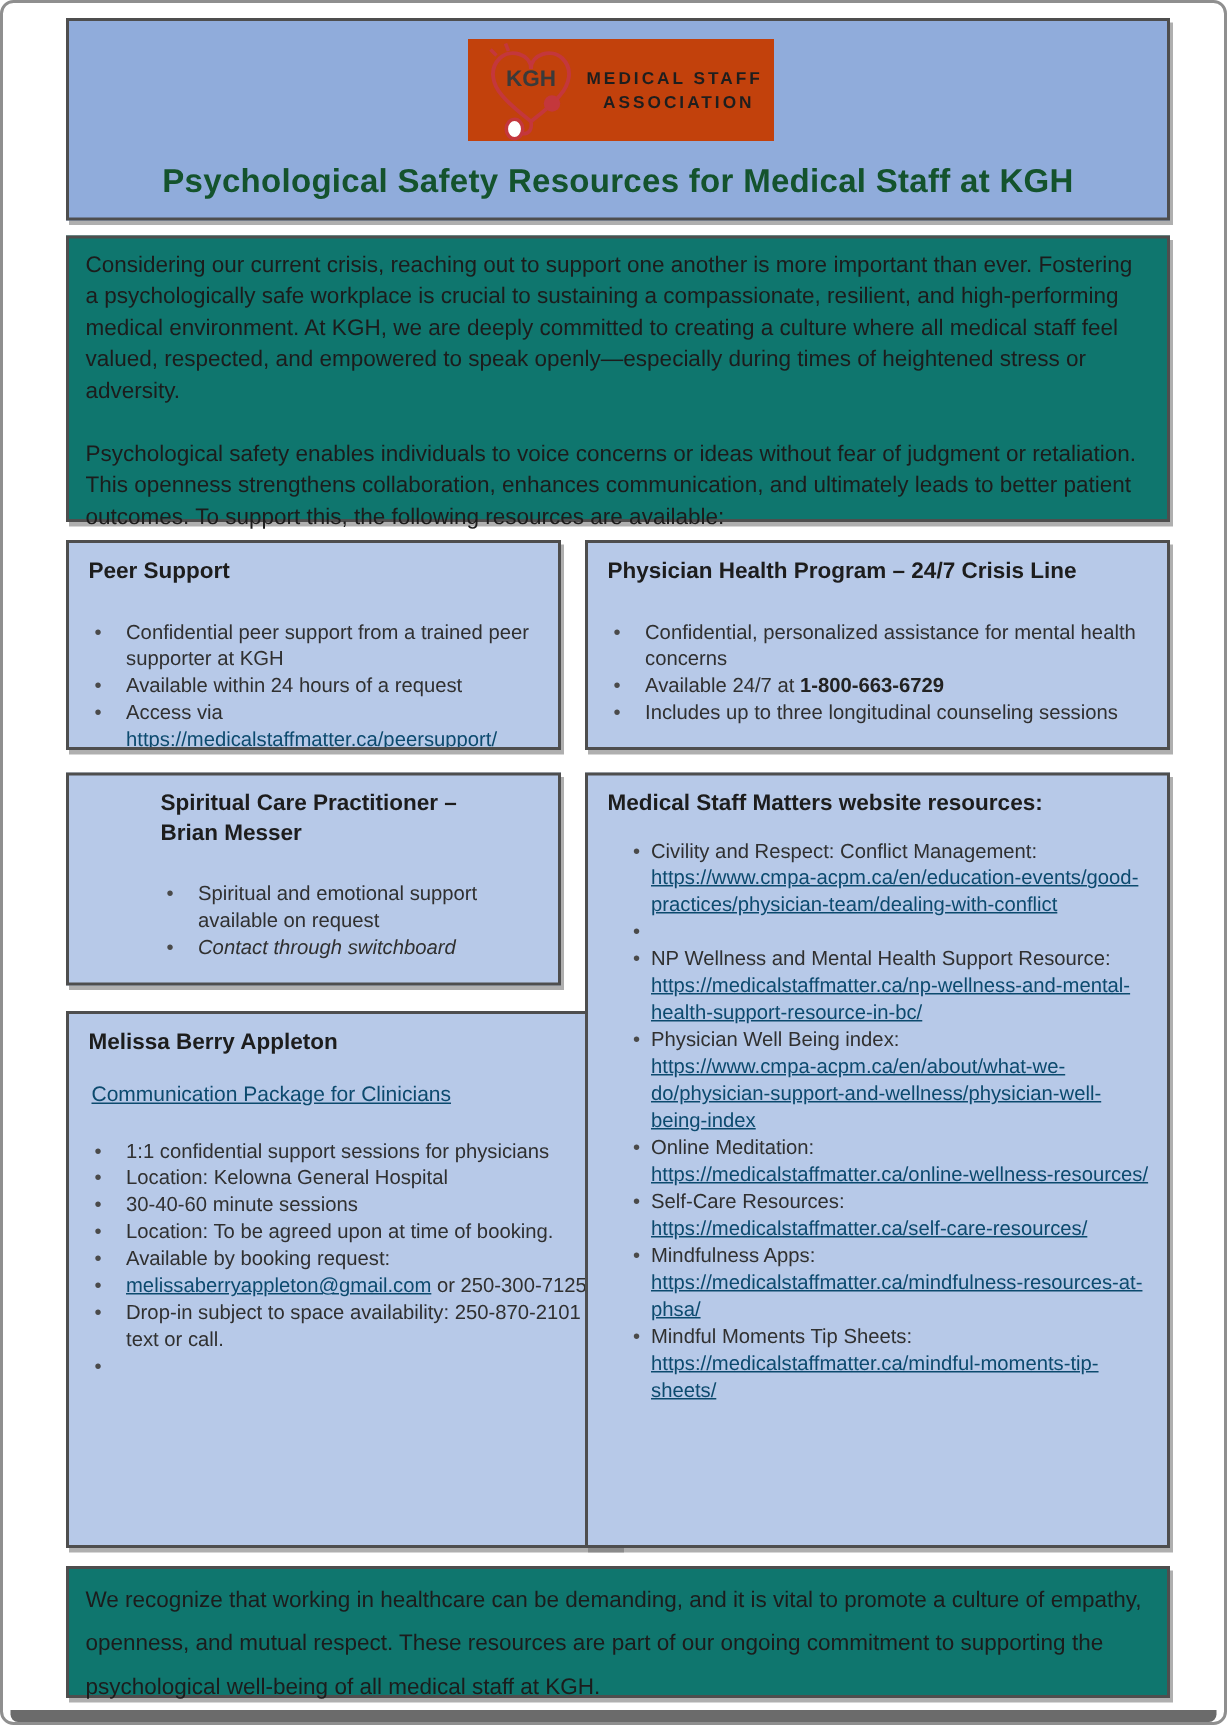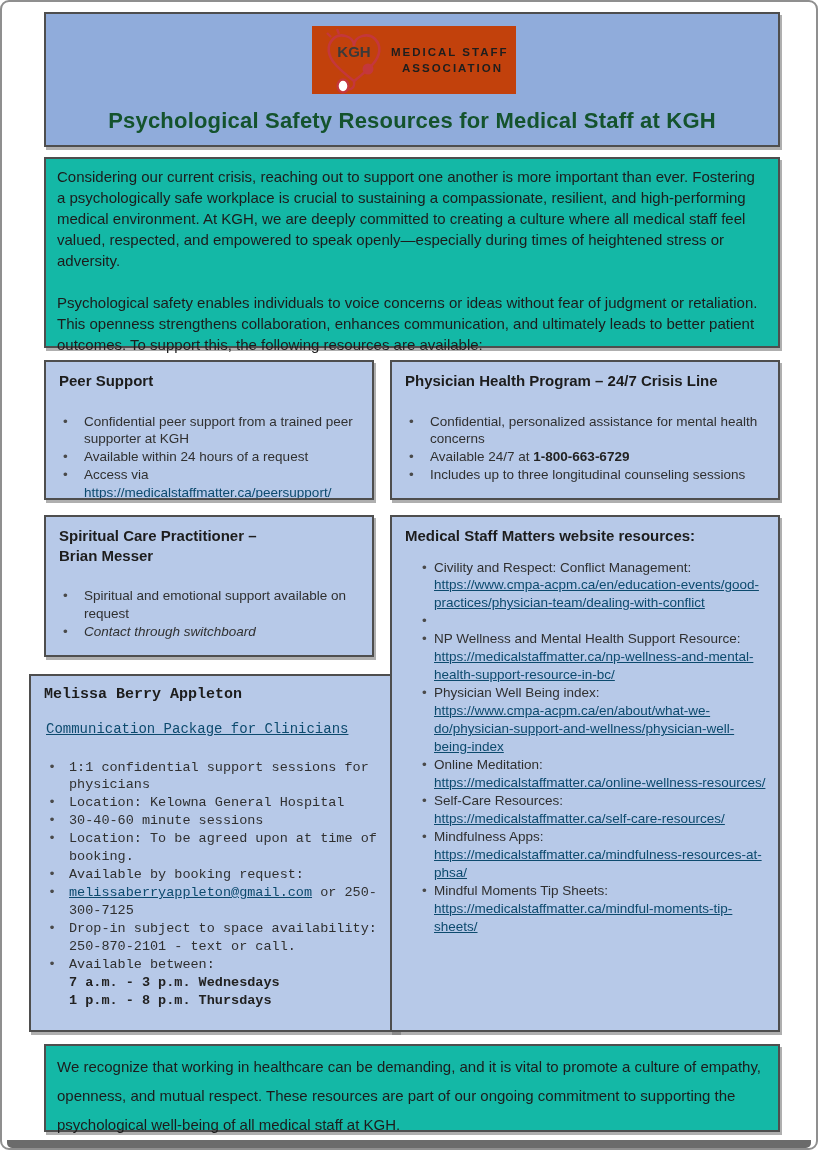--- a/index.html
+++ b/index.html
@@ -11,21 +11,21 @@
     font-family:"Liberation Sans", sans-serif;
     overflow:hidden;
   }
   .box{
     position:absolute; box-sizing:border-box;
     border:2px solid #4e4e4e;
     box-shadow:2px 3px 0 rgba(110,110,110,.55);
   }
   .blue{background:#90acdb;}
   .lightblue{background:#b7c9e8;}
-  .purple{background:#14b8a6;}
+  .purple{background:#0f766e;}
 
   
   .header{left:42px; top:10px; width:736px; height:135px;}
   .logo-box{
     position:absolute; left:266px; top:12px; width:204px; height:68px;
     background:#c2410c;
   }
   .page-title{
     position:absolute; left:0; right:0; top:94px;
     text-align:center; font-size:22px; font-weight:bold; color:#14532d;
@@ -34,22 +34,22 @@
 
   
   .intro{left:42px; top:155px; width:736px; height:191px; padding:7px 11px; font-size:15px; line-height:21px; color:#1c1c1c;}
   .intro p{margin:0 0 21px 0;}
   .footer{left:42px; top:1042px; width:736px; height:88px; padding:6px 11px; font-size:15px; line-height:29px; color:#1c1c1c;}
 
   
   .card{overflow:hidden;}
   .card-peer{left:42px; top:358px; width:330px; height:140px;}
   .card-php{left:388px; top:358px; width:390px; height:140px;}
-  .card-spiritual{left:42px; top:513px; width:330px; height:142px;}
-  .card-melissa{left:27px; top:672px; width:370px; height:358px;font-family:Liberation Mono, monospace;}
+  .card-spiritual{left:42px; top:513px; width:330px; height:142px;padding-left:48px;}
+  .card-melissa{left:42px; top:672px; width:370px; height:358px;}
   .card-msm{left:388px; top:513px; width:390px; height:517px;}
 
   .card-title{
     font-weight:bold; font-size:15px; color:#1d1d1d;
     padding:9px 10px 0 13px; white-space:pre-line; line-height:1.3;
   }
   .bullets{margin-top:22px;}
   .bullet-row{display:flex; font-size:13.5px; color:#303030; line-height:1.33; padding:0 7px 0 17px;}
   .bullet{width:21px; flex:none; color:#4a4a4a;}
   .bullet-text{flex:1; overflow-wrap:break-word; word-break:break-word;}
@@ -186,21 +186,20 @@
         <div class="bullet-row">
           <span class="bullet">•</span>
           <span class="bullet-text"><a href="#" class="lnk">melissaberryappleton@gmail.com</a><span> or 250-300-7125</span></span>
         </div>
         <div class="bullet-row">
           <span class="bullet">•</span>
           <span class="bullet-text"><span>Drop-in subject to space availability: 250-870-2101 - text or call.</span></span>
         </div>
         <div class="bullet-row">
           <span class="bullet">•</span>
-          <span class="bullet-text"><span>Available between:</span><br><span class="b">7 a.m. - 3 p.m. Wednesdays</span><br><span class="b">1 p.m. - 8 p.m. Thursdays</span></span>
         </div>
       </div>
   </div>
 
   <div class="box lightblue card card-msm msm">
     <div class="card-title">Medical Staff Matters website resources:</div>
     <div class="bullets">
         <div class="bullet-row">
           <span class="bullet">•</span>
           <span class="bullet-text"><span>Civility and Respect: Conflict Management:</span><br><a href="#" class="lnk">https://www.cmpa-acpm.ca/en/education-events/good-practices/physician-team/dealing-with-conflict</a></span>

